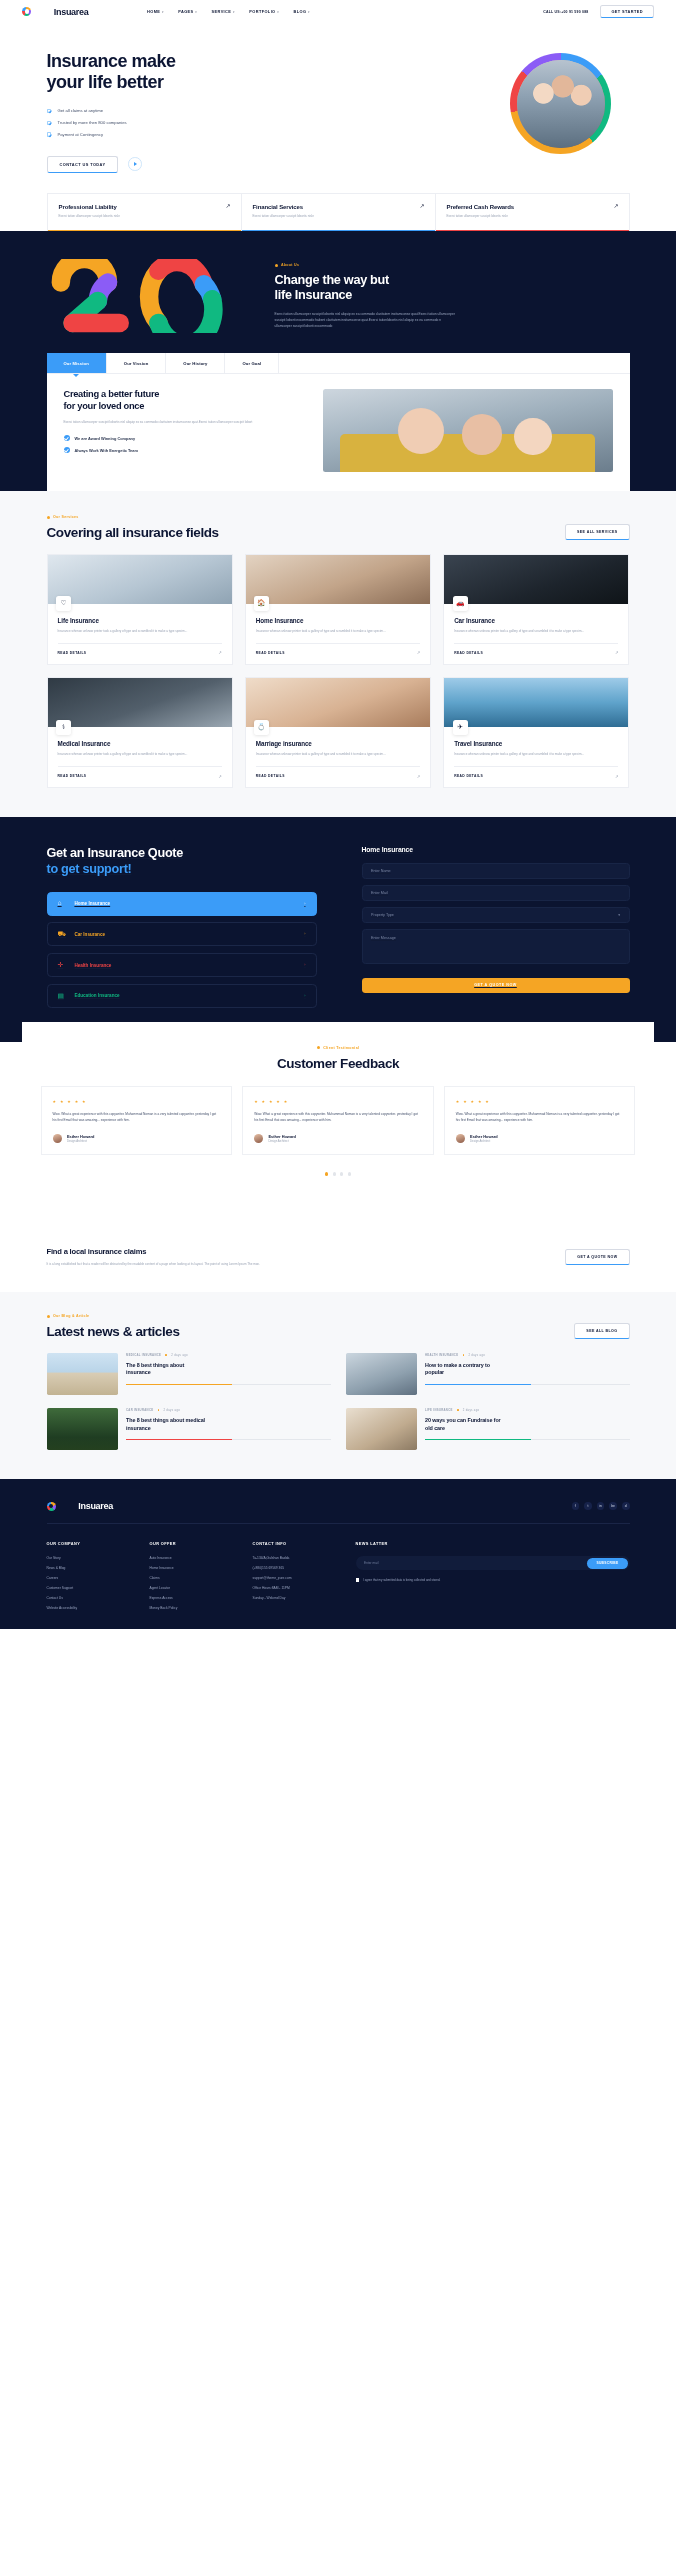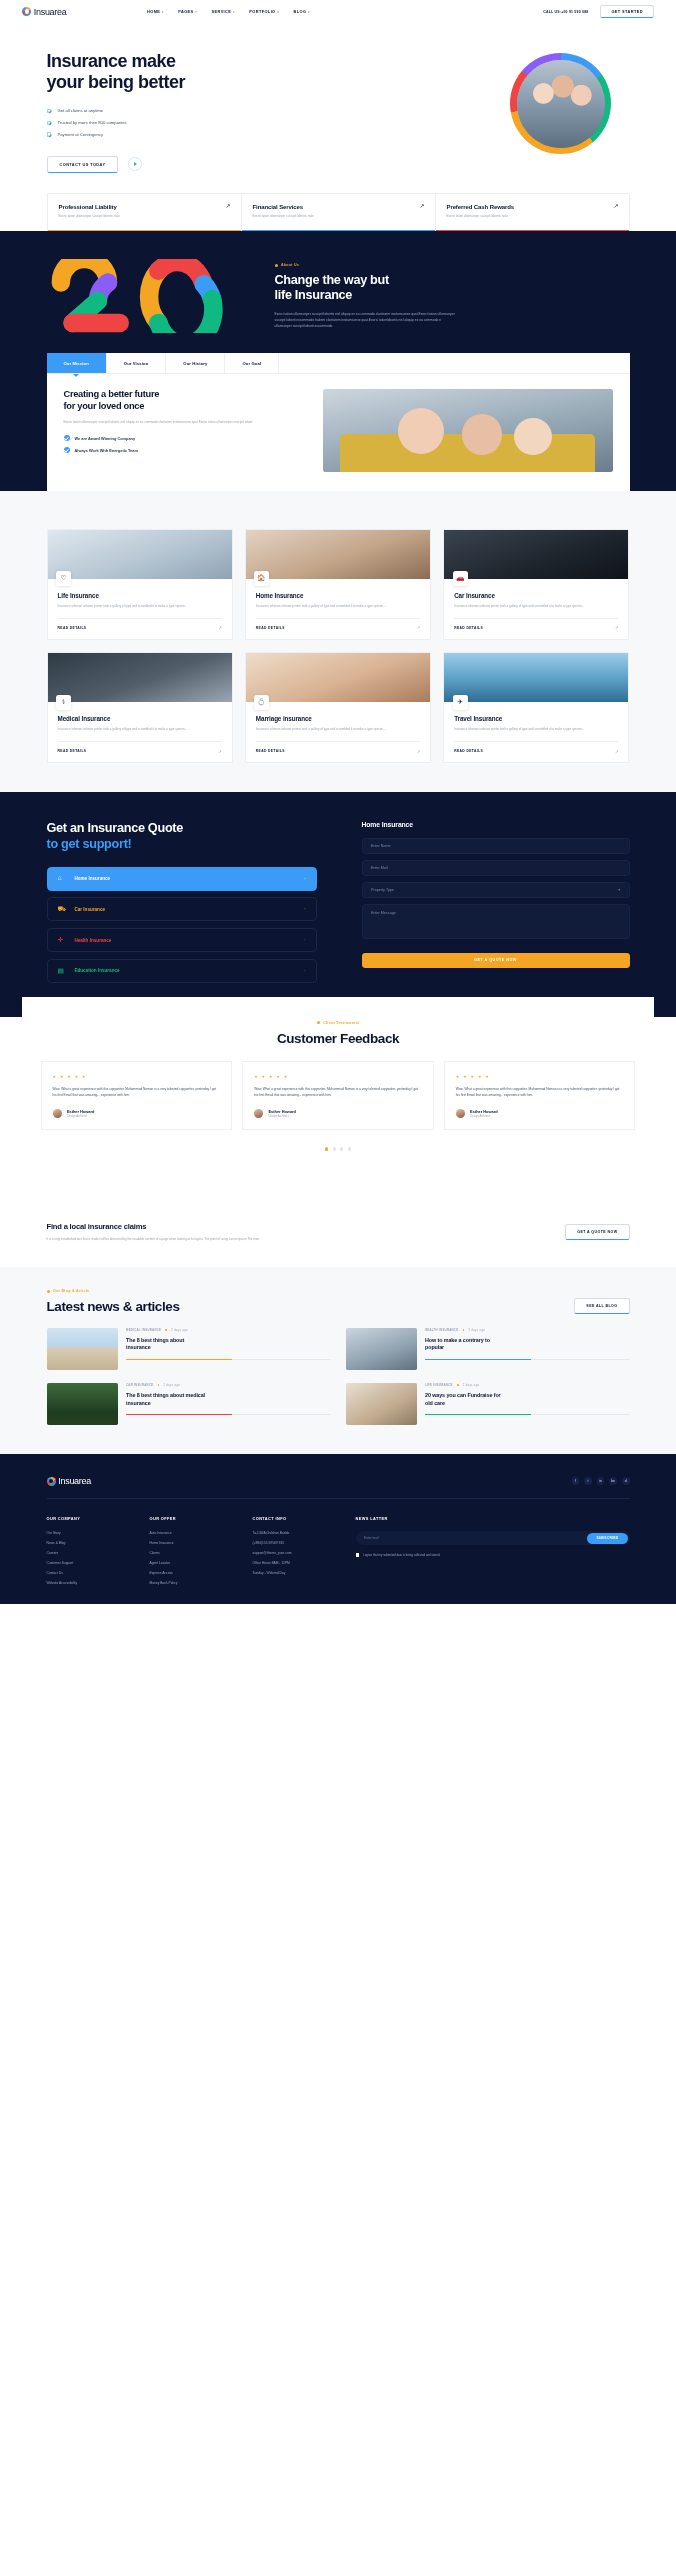--- a/index.html
+++ b/index.html
@@ -12,21 +12,21 @@
 
   
   .header { height:23px; display:flex; align-items:center; background:#fff; padding:0 22px; }
   .brand { display:flex; align-items:center; gap:2.5px; width:110px; }
   .brand-mark {
     width:9.3px;height:9.3px;border-radius:50%;
     background:conic-gradient(#f5a524 0deg 70deg,#8b5cf6 70deg 140deg,#10b981 140deg 210deg,#ef4444 210deg 280deg,#3b9cf8 280deg 360deg);
     position:relative;
   }
   .brand-mark::after{content:"";position:absolute;inset:2.5px;border-radius:50%;background:#fff;}
-  .brand-name { font-size:9px; font-weight:400; letter-spacing:-0.3px; color:#0d1634; }
+  .brand-name { font-size:9px; font-weight:700; letter-spacing:-0.3px; color:#0d1634;margin-left:20px; }
   .nav { display:flex; gap:14.4px; flex:1; justify-content:flex-start; padding-left:15px; }
   .nav a { font-size:3.9px; font-weight:700; letter-spacing:0.4px; color:#0d1634; text-decoration:none; display:flex; gap:1.7px; align-items:center;}
   .caret { font-size:2.9px; opacity:.55; }
   .call { display:flex; align-items:center; gap:2.5px; font-size:3.5px; font-weight:700; letter-spacing:0.2px; color:#0d1634; margin-right:12px;}
   .call .dot-grid{width:4.2px;height:4.2px;background:
      radial-gradient(#3b9cf8 38%,transparent 40%) 0 0/1.4px 1.4px;}
   .btn-started {
     border:0.8px solid #d7dbe4; border-bottom:1.7px solid #3b9cf8; border-radius:2.5px;
     padding:3.4px 10px; font-size:3.9px; font-weight:700; letter-spacing:0.4px; background:#fff; color:#0d1634; cursor:pointer;
   }
@@ -121,21 +121,21 @@
   .simg .badge span{font-size:6.8px;line-height:1;}
   .sbody { padding:13.5px 10px 8.5px; }
   .sbody h4 { font-size:6.3px; font-weight:700; color:#0d1634; letter-spacing:-0.1px;}
   .sbody p { margin-top:5px; font-size:3px; line-height:1.7; color:#9aa3b4;}
   .sfoot { margin-top:8.5px; border-top:0.8px solid #eceef3; padding-top:6.8px; display:flex; align-items:center; justify-content:space-between;}
   .sfoot .lbl { font-size:3.3px; font-weight:700; letter-spacing:0.4px; color:#0d1634;}
   .sfoot .ar { font-size:4.2px; color:#9aa3b4;}
 
   
   .quote { background:#0b1430; padding:29px 0 34px; }
-  .quote .inner{ display:flex; gap:45px; }
+  .quote .inner{ display:flex; gap:45px;text-decoration:underline; }
   .q-left{ width:270px; }
   .quote h2 { font-size:12.7px; line-height:1.25; font-weight:700; color:#fff; letter-spacing:-0.3px;}
   .quote h2 .blue{ color:#3b9cf8; }
   .qlist { margin-top:13.5px; display:flex; flex-direction:column; gap:6.8px;}
   .qitem { display:flex; align-items:center; gap:7.6px; border:0.8px solid #1b2748; border-radius:4.2px; padding:7.6px 10px; cursor:pointer;}
   .qitem .ico{font-size:6.8px;line-height:1;width:9.3px;}
   .qitem .t{flex:1;font-size:4.6px;font-weight:700;}
   .qitem .ch{font-size:3.8px;opacity:.8;}
   .qitem.active{background:#3b9cf8;border-color:#3b9cf8;color:#fff;}
   .qitem.c-orange{color:#f5a524;}
@@ -251,21 +251,21 @@
       <span>CALL US:+00 91 590 088</span>
     </div>
     <button class="btn-started">GET STARTED</button>
   </div>
 
   <div class="hero">
     <div class="inner">
       <div class="hero-left">
         <h1>
           <span>Insurance make</span><br>
-          <span>your being better</span>
+          <span>your life better</span>
         </h1>
         <ul class="hero-list">
           <li>
               <span class="chk-sm"></span>
               <span>Get all claims at anytime</span>
             </li>
           <li>
               <span class="chk-sm"></span>
               <span>Trusted by more then 800 companies</span>
             </li>
@@ -369,20 +369,30 @@
               <div class="p2"></div>
               <div class="p3"></div>
           </div>
         </div>
       </div>
     </div>
   </div>
 
   <div class="services">
     <div class="inner">
+      <div class="sec-head">
+        <div>
+          <div class="eyebrow">
+            <span class="sq"></span>
+            <span>Our Services</span>
+          </div>
+          <h2>Covering all insurance fields</h2>
+        </div>
+        <button class="btn-outline">SEE ALL SERVICES</button>
+      </div>
 
       <div class="grid3">
         <div class="scard">
           <div class="simg" style="background:linear-gradient(160deg,#dfe7ee,#b6c6d3 55%,#8fa3b3)">
             <span class="badge">
                 <span>♡</span>
               </span>
           </div>
           <div class="sbody">
             <h4>Life Insurance</h4>

